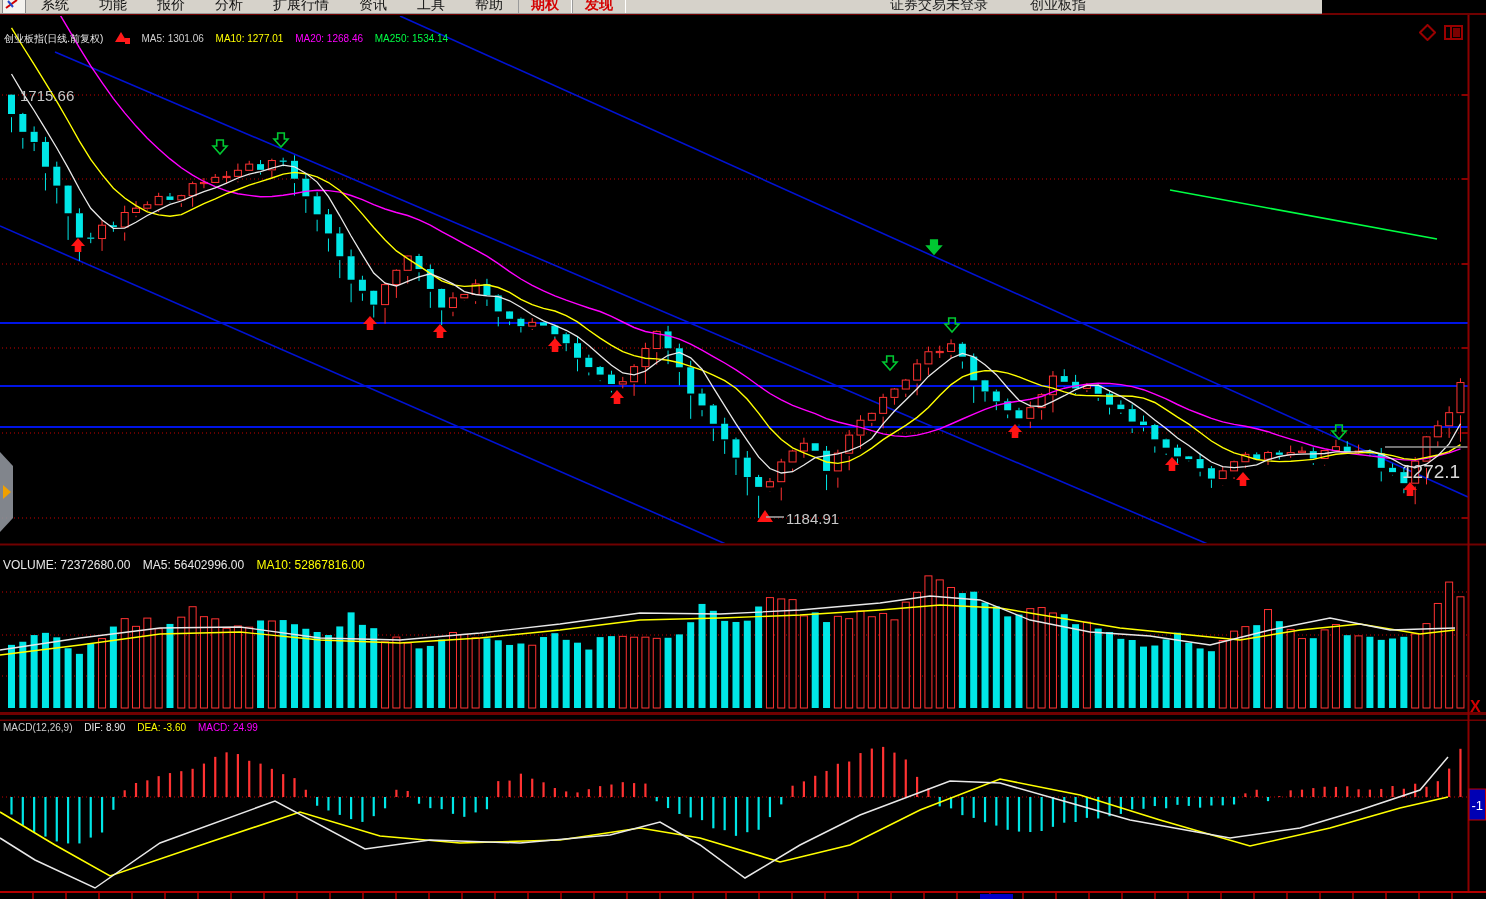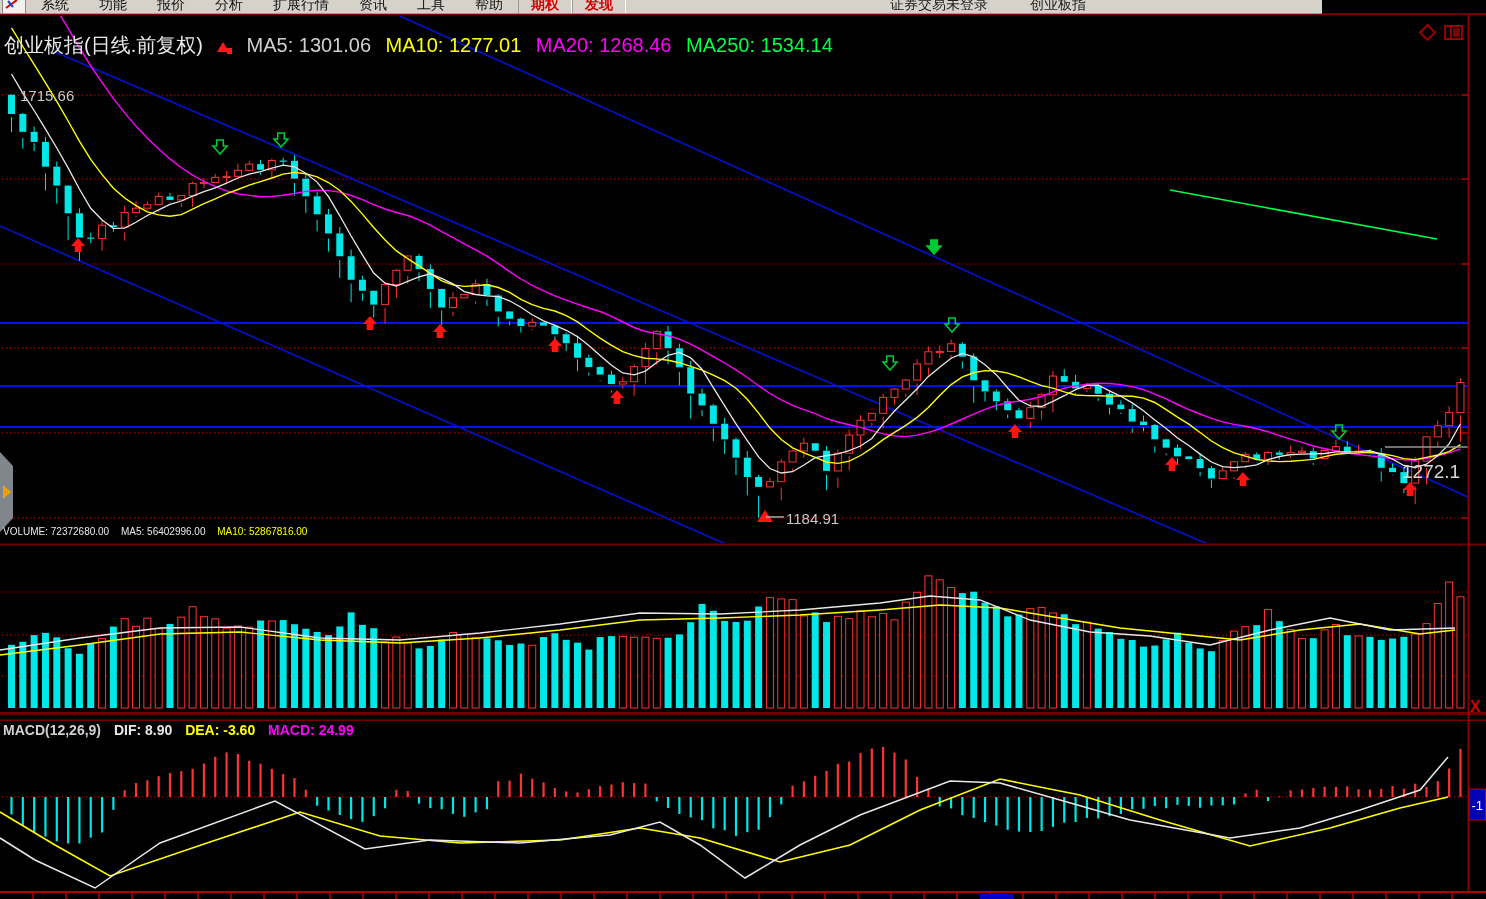--- a/index.html
+++ b/index.html
@@ -12,23 +12,23 @@
     font-size:14px;color:#111;white-space:nowrap;}
   .logo-box{width:22px;height:16px;margin-left:2px;background:#f4f2ee;border:1px solid #888;
     position:relative;flex:0 0 auto;}
   .logo-box svg{position:absolute;left:1px;top:1px;}
   .menu-item{padding:4px 15px;cursor:default;}
   .hot-item{color:#d40000;font-weight:bold;padding:4px 12px;border-left:1px solid #9a9a9a;
     border-right:1px solid #fff;}
   .menu-right{margin-left:auto;margin-right:236px;display:flex;gap:42px;color:#222;}
   
   .hdr{position:absolute;z-index:3;white-space:nowrap;letter-spacing:0;}
-  .chart-hdr{left:4px;top:32px;font-size:20px;}
-  .vol-hdr{left:3px;top:526px;font-size:10px;}
-  .macd-hdr{left:3px;top:722px;font-size:14px;font-weight:bold;}
+  .chart-hdr{left:4px;top:32px;font-size:10px;}
+  .vol-hdr{left:3px;top:558px;font-size:12px;}
+  .macd-hdr{left:3px;top:722px;font-size:10px;}
   .hdr span{margin-right:9px;}
   .cw{color:#e8e8e8}.cgr{color:#d0d0d0}.cy{color:#ffff00}.cm{color:#ff00ff}.cg{color:#00ff44}
   .title{color:#e8e8e8;}
   .up-arrow-glyph{display:inline-block;width:0;height:0;border-left:6px solid transparent;
     border-right:6px solid transparent;border-bottom:10px solid #ff1a1a;position:relative;top:0;
     margin-right:2px;}
   .up-arrow-stem{display:inline-block;width:5px;height:6px;background:#ff1a1a;margin-right:6px;margin-left:-11.5px;position:relative;top:2px;}
   .corner-icons{position:absolute;right:22px;top:24px;z-index:3;display:flex;gap:8px;align-items:center;}
   svg.chart{position:absolute;left:0;top:0;z-index:1;}
 </style>

